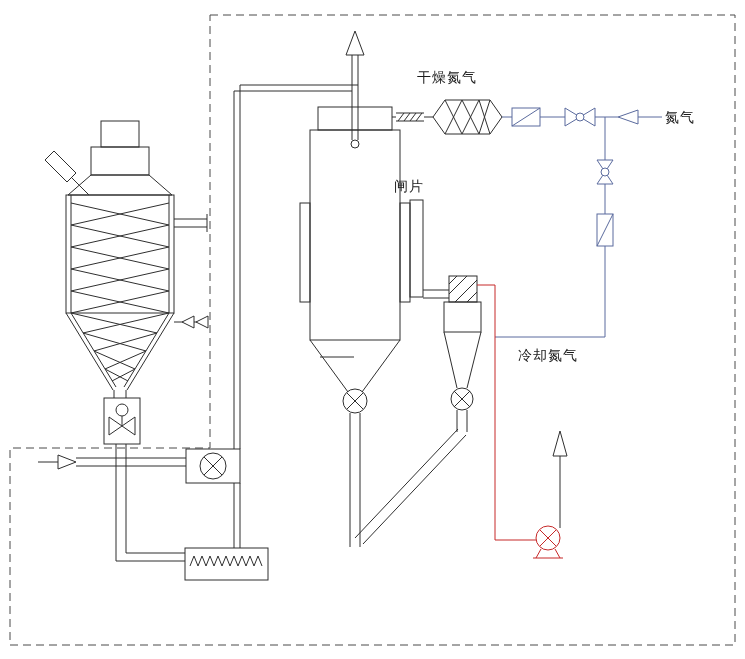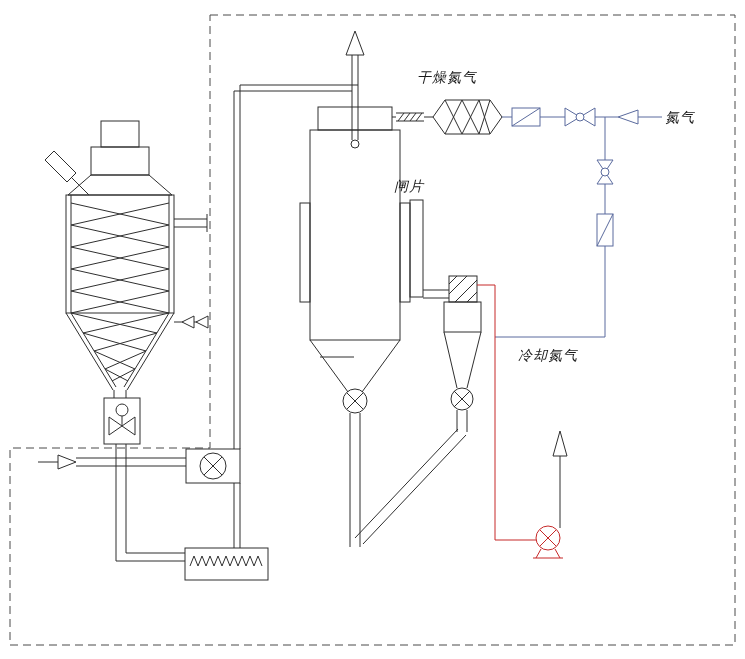--- a/index.html
+++ b/index.html
@@ -1,17 +1,17 @@
 <!DOCTYPE html>
 <html><head>
 <meta charset="utf-8">
 <style>
   html,body{margin:0;padding:0;background:#fff;}
   .canvas{position:relative;width:745px;height:659px;background:#fff;overflow:hidden;
-          font-family:"Liberation Sans", sans-serif;font-style:italic;}
+          font-family:"Liberation Sans", sans-serif;}
   svg{position:absolute;left:0;top:0;}
   svg text{font-family:"Liberation Sans", sans-serif;font-size:14px;fill:#1a1a1a;letter-spacing:1px;}
   .ink{stroke:#2f2f2f;}
   .dash{stroke:#4a4a4a;stroke-dasharray:8 5;}
   .nofill{fill:none;}
 </style>
 </head>
 <body>
 
 <div class="canvas">

